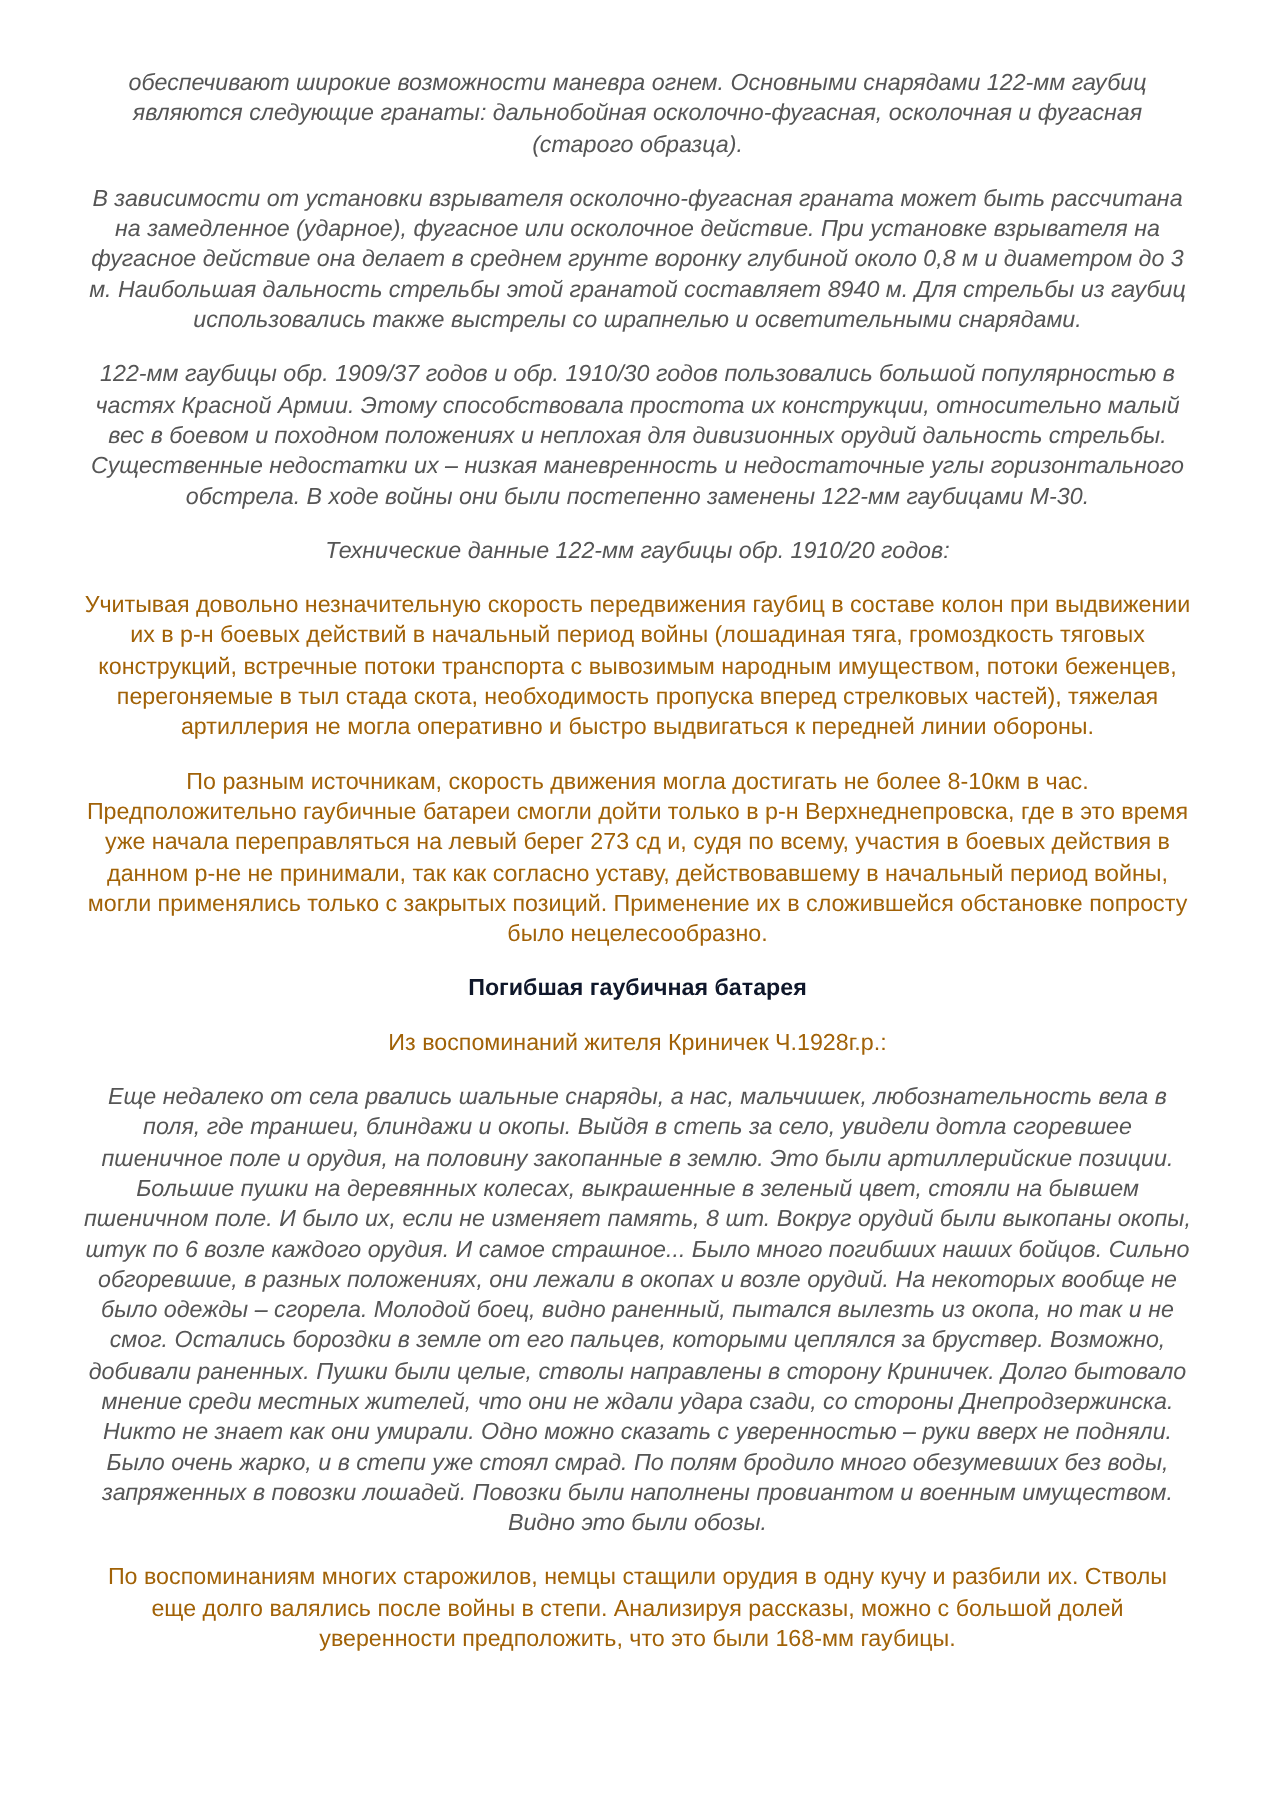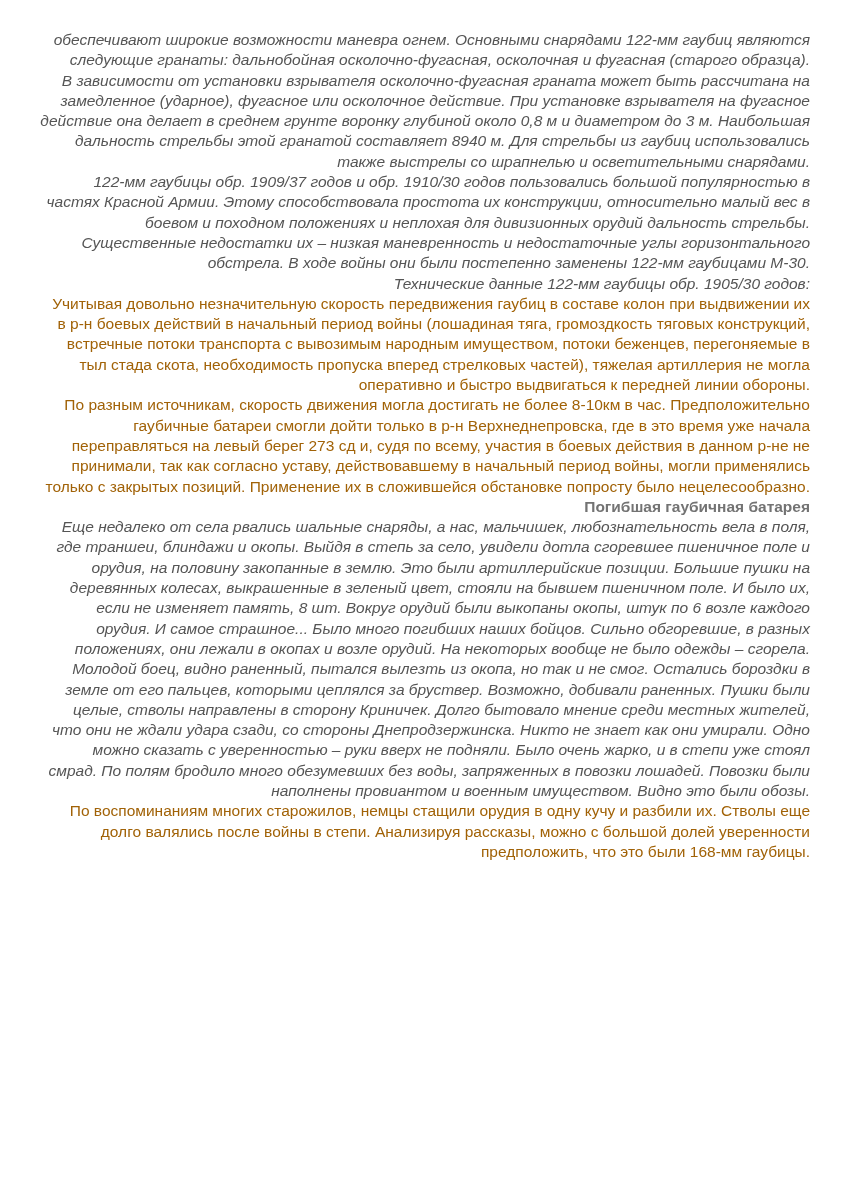--- a/index.html
+++ b/index.html
@@ -15,46 +15,47 @@
     overflow: hidden;
     box-sizing: border-box;
     padding: 30px 38px 0 40px;
     font-family: "Liberation Sans", "DejaVu Sans", sans-serif;
     font-size: 15.5px;
     line-height: 20.3px;
     color: #4e4e4e;
     -webkit-font-smoothing: antialiased;
   }
   .article p {
-    margin: 0;
+    margin: 16px;
     padding: 0;
-    text-align: right;
+    text-align: center;
   }
   .para-italic {
     font-style: italic;
     color: #555555;
   }
   .para-regular {
     font-style: normal;
     color: #a16207;
   }
   .para-heading {
     font-style: normal;
     font-weight: bold;
-    color: #737373;
+    color: #0f172a;
   }
 </style>
 </head>
 <body>
 
 <div class="page">
   <div class="article">
     <p class="para-italic">обеспечивают широкие возможности маневра огнем. Основными снарядами 122-мм гаубиц являются следующие гранаты: дальнобойная осколочно-фугасная, осколочная и фугасная (старого образца).</p>
     <p class="para-italic">В зависимости от установки взрывателя осколочно-фугасная граната может быть рассчитана на замедленное (ударное), фугасное или осколочное действие. При установке взрывателя на фугасное действие она делает в среднем грунте воронку глубиной около 0,8 м и диаметром до 3 м. Наибольшая дальность стрельбы этой гранатой составляет 8940 м. Для стрельбы из гаубиц использовались также выстрелы со шрапнелью и осветительными снарядами.</p>
     <p class="para-italic">122-мм гаубицы обр. 1909/37 годов и обр. 1910/30 годов пользовались большой популярностью в частях Красной Армии. Этому способствовала простота их конструкции, относительно малый вес в боевом и походном положениях и неплохая для дивизионных орудий дальность стрельбы. Существенные недостатки их – низкая маневренность и недостаточные углы горизонтального обстрела. В ходе войны они были постепенно заменены 122-мм гаубицами М-30.</p>
-    <p class="para-italic">Технические данные 122-мм гаубицы обр. 1905/30 годов:</p>
+    <p class="para-italic">Технические данные 122-мм гаубицы обр. 1910/20 годов:</p>
     <p class="para-regular">Учитывая довольно незначительную скорость передвижения гаубиц в составе колон при выдвижении их в р-н боевых действий в начальный период войны (лошадиная тяга, громоздкость тяговых конструкций, встречные потоки транспорта с вывозимым народным имуществом, потоки беженцев, перегоняемые в тыл стада скота, необходимость пропуска вперед стрелковых частей), тяжелая артиллерия не могла оперативно и быстро выдвигаться к передней линии обороны.</p>
     <p class="para-regular">По разным источникам, скорость движения могла достигать не более 8-10км в час. Предположительно гаубичные батареи смогли дойти только в р-н Верхнеднепровска, где в это время уже начала переправляться на левый берег 273 сд и, судя по всему, участия в боевых действия в данном р-не не принимали, так как согласно уставу, действовавшему в начальный период войны, могли применялись только с закрытых позиций. Применение их в сложившейся обстановке попросту было нецелесообразно.</p>
     <p class="para-heading">Погибшая гаубичная батарея</p>
+    <p class="para-regular">Из воспоминаний жителя Криничек Ч.1928г.р.:</p>
     <p class="para-italic">Еще недалеко от села рвались шальные снаряды, а нас, мальчишек, любознательность вела в поля, где траншеи, блиндажи и окопы. Выйдя в степь за село, увидели дотла сгоревшее пшеничное поле и орудия, на половину закопанные в землю. Это были артиллерийские позиции. Большие пушки на деревянных колесах, выкрашенные в зеленый цвет, стояли на бывшем пшеничном поле. И было их, если не изменяет память, 8 шт. Вокруг орудий были выкопаны окопы, штук по 6 возле каждого орудия. И самое страшное... Было много погибших наших бойцов. Сильно обгоревшие, в разных положениях, они лежали в окопах и возле орудий. На некоторых вообще не было одежды – сгорела. Молодой боец, видно раненный, пытался вылезть из окопа, но так и не смог. Остались бороздки в земле от его пальцев, которыми цеплялся за бруствер. Возможно, добивали раненных. Пушки были целые, стволы направлены в сторону Криничек. Долго бытовало мнение среди местных жителей, что они не ждали удара сзади, со стороны Днепродзержинска. Никто не знает как они умирали. Одно можно сказать с уверенностью – руки вверх не подняли. Было очень жарко, и в степи уже стоял смрад. По полям бродило много обезумевших без воды, запряженных в повозки лошадей. Повозки были наполнены провиантом и военным имуществом. Видно это были обозы.</p>
     <p class="para-regular">По воспоминаниям многих старожилов, немцы стащили орудия в одну кучу и разбили их. Стволы еще долго валялись после войны в степи. Анализируя рассказы, можно с большой долей уверенности предположить, что это были 168-мм гаубицы.</p>
   </div>
 </div>
 
 </body></html>

